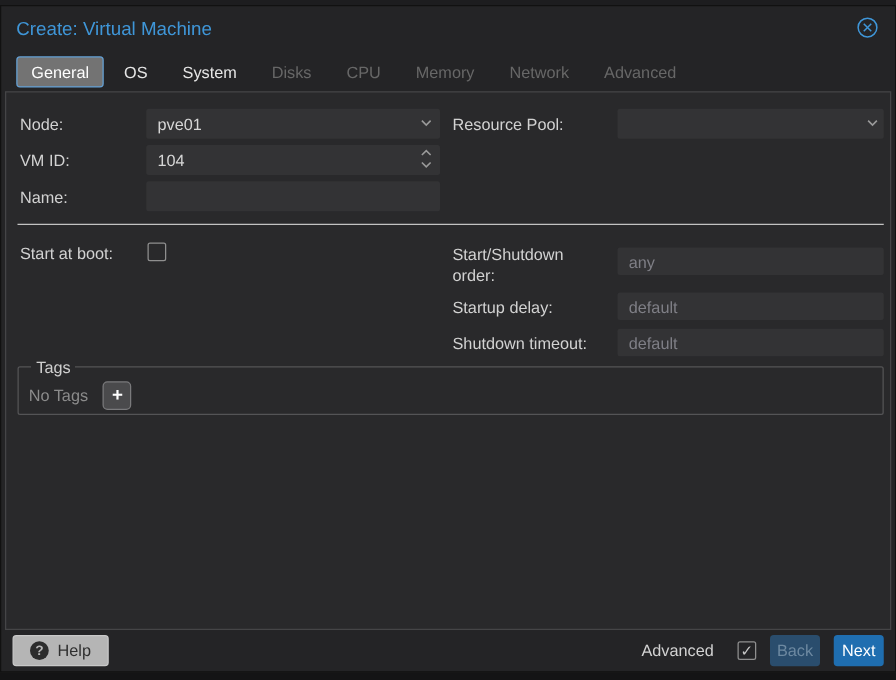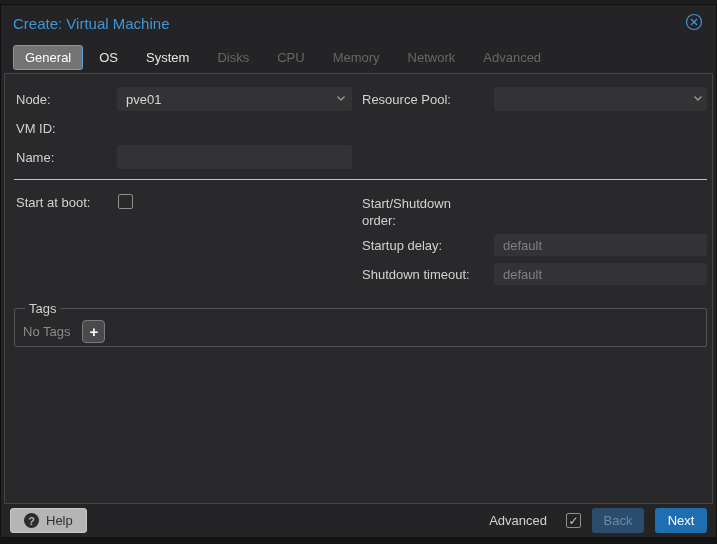--- a/index.html
+++ b/index.html
@@ -57,21 +57,21 @@
   .divider { position:absolute; left:9px; width:693px; height:1px; background:#c2c2c2; }
 
   .checkbox {
     position:absolute; width:15px; height:15px;
     border:1px solid #8f8f8f; border-radius:2px; background:transparent;
     display:flex; align-items:center; justify-content:center;
     color:#c9c9c9; font-size:12px; cursor:pointer;
   }
 
   fieldset.tags {
-    position:absolute; left:9px; top:227px; width:693px; height:46px;
+    position:absolute; left:9px; top:212px; width:693px; height:46px;
     border:1px solid #545456; border-radius:2px; padding:2px 8px 6px 8px;
   }
   fieldset.tags legend { color:#cfcfcf; font-size:13px; padding:0 4px; margin-left:2px; }
   .tags-row { display:flex; align-items:center; height:26px; }
   .no-tags { color:#8b8b8b; font-size:13px; }
   .add-tag-btn {
     margin-left:12px; width:23px; height:23px; border-radius:4px;
     background:#4a4a4c; border:1px solid #7a7a7c;
     color:#ffffff; font-size:15px; font-weight:bold; line-height:1;
     display:flex; align-items:center; justify-content:center; cursor:pointer;
@@ -89,21 +89,21 @@
     color:#b5b5b5; font-size:11px; font-weight:bold;
     display:flex; align-items:center; justify-content:center;
   }
   .footer-spacer { flex:1; }
   .advanced-wrap { display:flex; align-items:center; gap:19px; color:#d2d2d2; font-size:13px; }
   .adv-checkbox {
     width:15px; height:15px; border:1px solid #8f8f8f; border-radius:2px;
     display:flex; align-items:center; justify-content:center;
     color:#c9c9c9; font-size:12px; cursor:pointer;
   }
-  .btn { width:52px; height:25px; border-radius:3px; border:none; font-size:13px; cursor:pointer;
+  .btn { width:40px; height:25px; border-radius:3px; border:none; font-size:13px; cursor:pointer;
          font-family:"Liberation Sans","DejaVu Sans",sans-serif; }
   .btn-back { background:#2a4d6d; color:#6d89a1; }
   .btn-next { background:#1f6eb0; color:#ffffff; }
 </style>
 </head>
 <body>
 
 <div class="page-strip-top"></div>
 <div class="page-strip-bottom"></div>
 
@@ -152,32 +152,46 @@
       <div class="trigger">
         <span>
           <svg width="12" height="12" viewBox="0 0 12 12">
               <path d="M2.5 4.5l3.5 3.5 3.5-3.5" fill="none" stroke="#9a9a9a" stroke-width="1.3"></path>
             </svg>
         </span>
       </div>
     </div>
 
     <div class="f-label" style="left:11px; top:47px;">VM ID:</div>
+    <div class="field" style="left:112px; top:42px; width:235px;">
+      <input type="text" value="104" style="">
+      <div class="trigger">
+        <span>
+          <svg width="12" height="18" viewBox="0 0 12 18">
+            <path d="M2.5 6l3.5-3.5L9.5 6" fill="none" stroke="#9a9a9a" stroke-width="1.3"></path>
+            <path d="M2.5 12l3.5 3.5L9.5 12" fill="none" stroke="#9a9a9a" stroke-width="1.3"></path>
+          </svg>
+        </span>
+      </div>
+    </div>
 
     <div class="f-label" style="left:11px; top:76px;">Name:</div>
     <div class="field" style="left:112px; top:71px; width:235px;">
       <input type="text" value="" style="">
     </div>
 
     <div class="divider" style="top:105px;"></div>
 
     <div class="f-label" style="left:11px; top:121px;">Start at boot:</div>
     <div class="checkbox" style="left:113px; top:120px;"></div>
 
     <div class="f-label" style="left:357px; top:121px; width:125px; line-height:17px;">Start/Shutdown order:</div>
+    <div class="field" style="left:489px; top:124px; width:213px; height:22px;">
+      <input type="text" placeholder="any" style="">
+    </div>
 
     <div class="f-label" style="left:357px; top:164px;">Startup delay:</div>
     <div class="field" style="left:489px; top:160px; width:213px; height:22px;">
       <input type="text" placeholder="default" style="">
     </div>
 
     <div class="f-label" style="left:357px; top:193px;">Shutdown timeout:</div>
     <div class="field" style="left:489px; top:189px; width:213px; height:22px;">
       <input type="text" placeholder="default" style="">
     </div>

